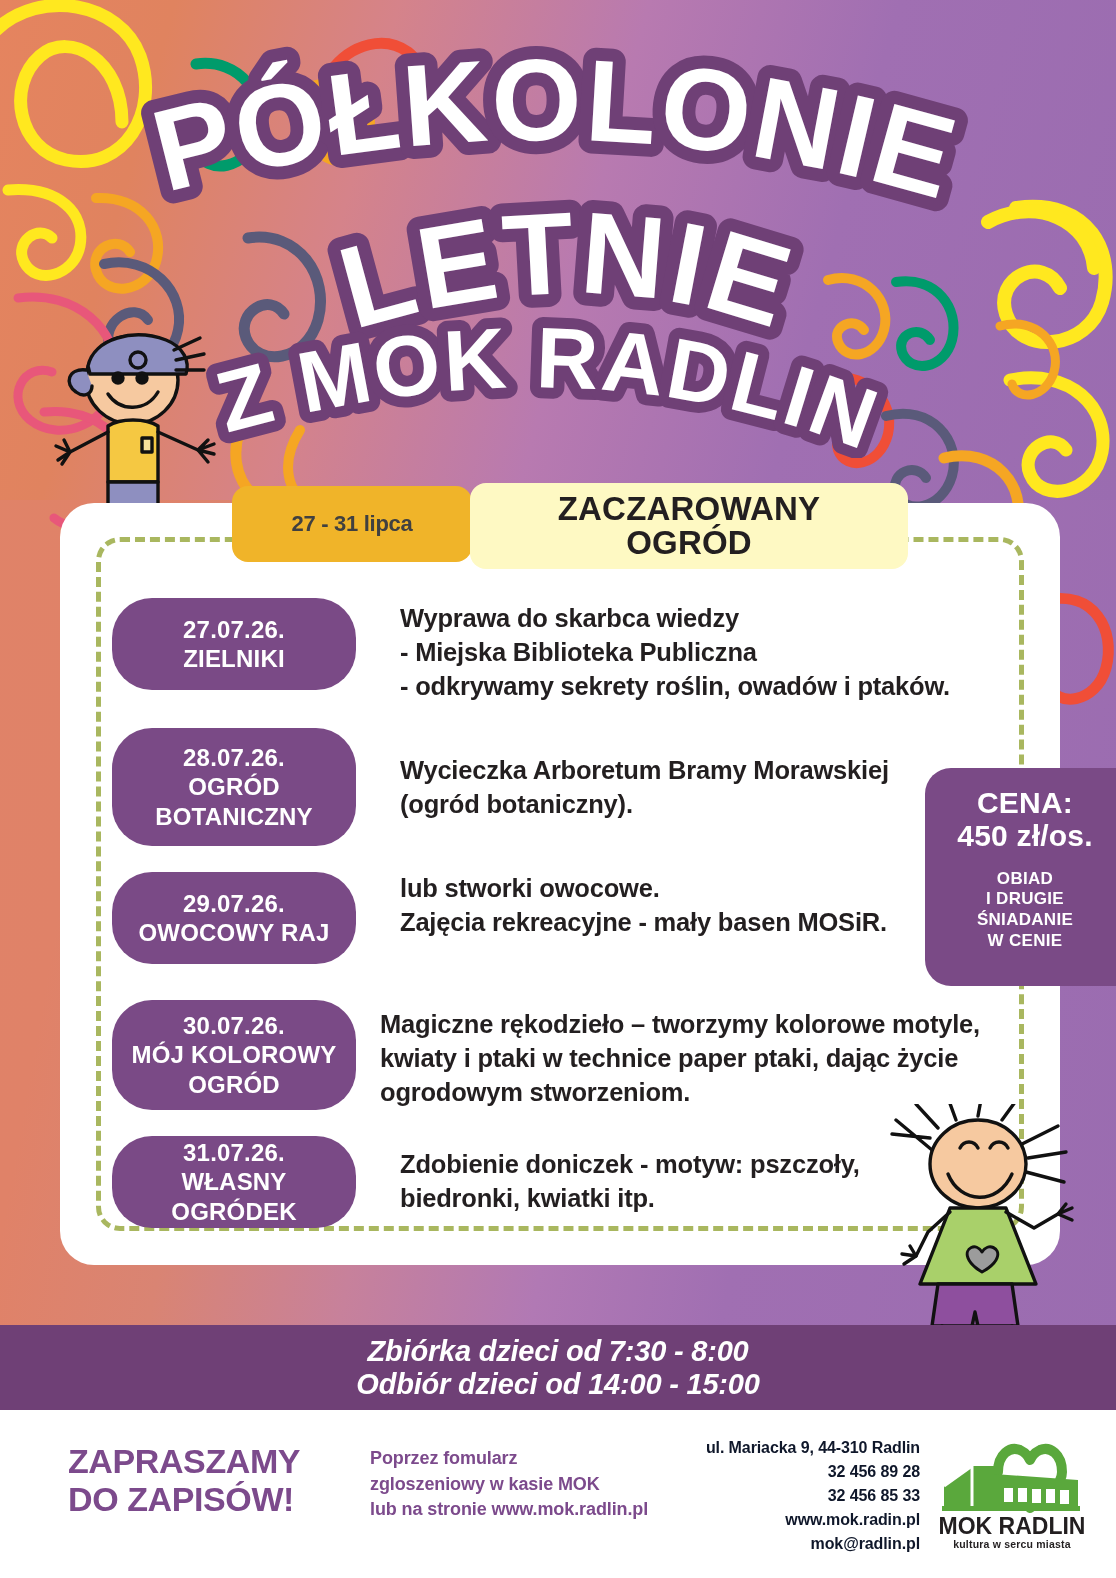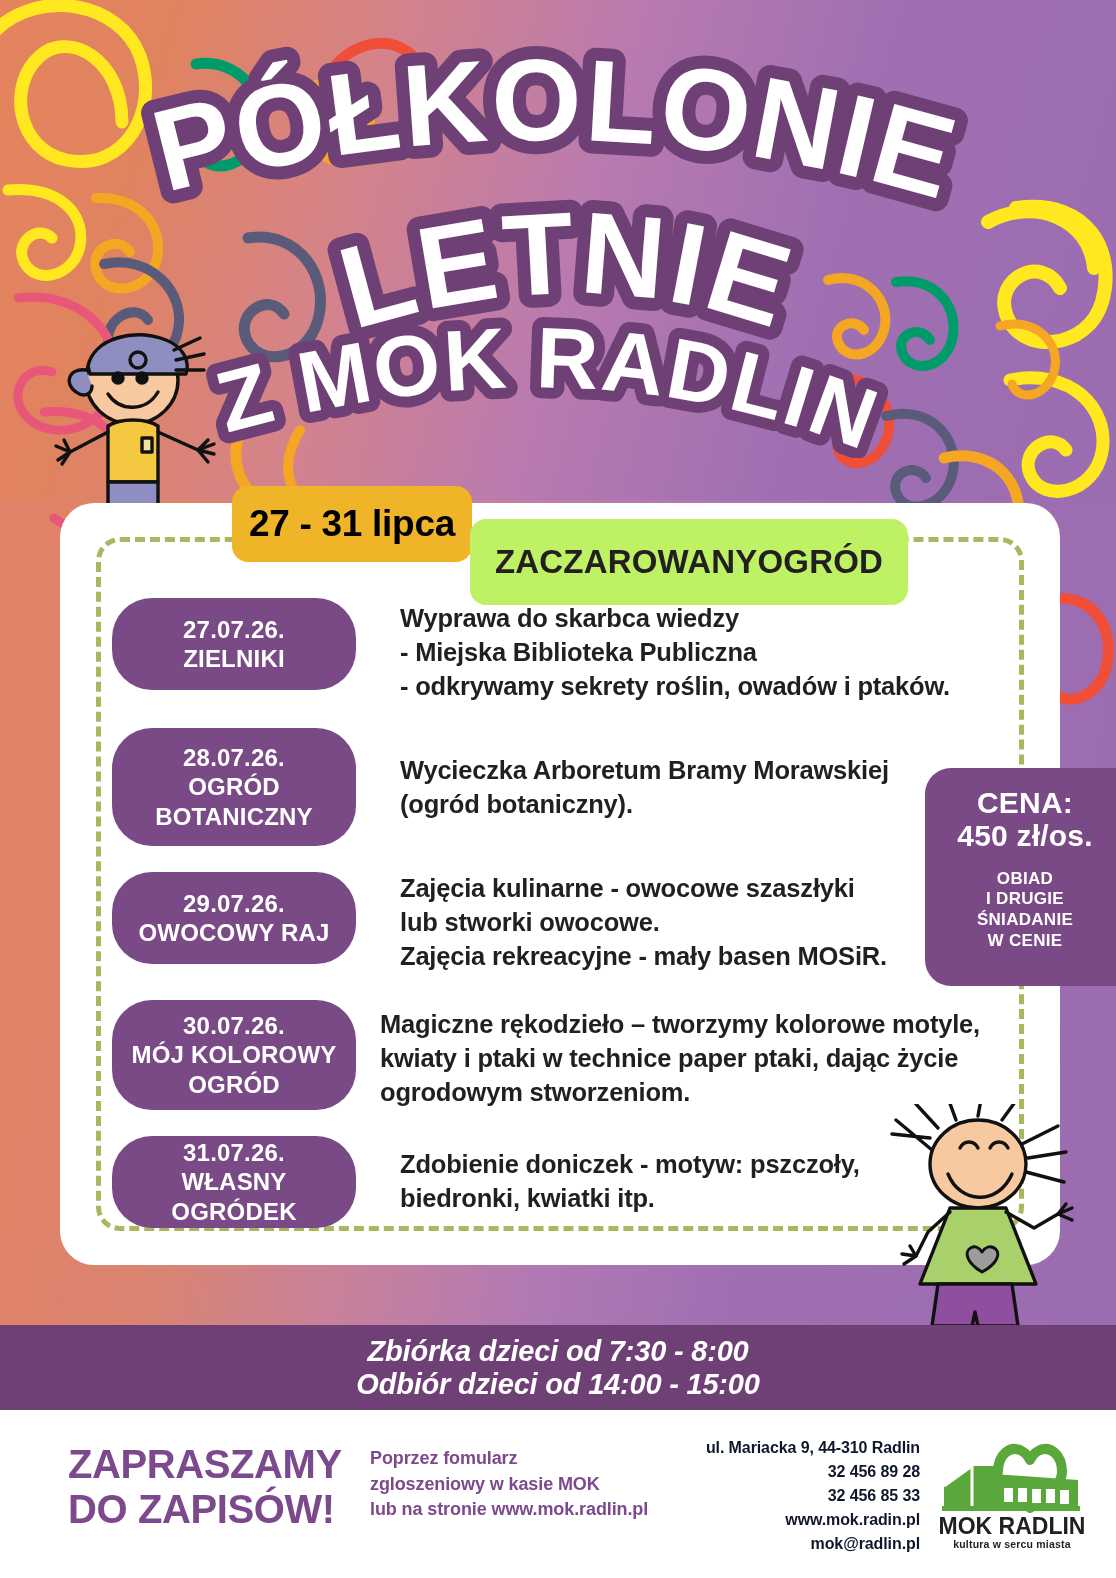--- a/index.html
+++ b/index.html
@@ -58,31 +58,30 @@
   }
 
   
   .hdr-date {
     position: absolute; left: 232px; top: 486px;
     width: 240px; height: 76px;
     background: #f0b429; border-radius: 16px;
     display: flex; align-items: center; justify-content: center;
   }
   .hdr-date span {
-    font-size: 37px; font-weight: 700; color: #000000;
+    font-size: 22px; font-weight: 700; color: #404040;
     letter-spacing: -0.3px;
   }
   .hdr-theme {
     position: absolute; left: 470px; top: 483px;
     width: 438px; height: 86px;
-    background: #bef264; border-radius: 16px;
-    display: flex; flex-direction: row;
+    background: #fef9c3; border-radius: 16px;
+    display: flex; flex-direction: column;
     align-items: center; justify-content: center;
     line-height: 1.02;
-    margin-top: 36px;
   }
   .hdr-theme span {
     font-size: 33px; font-weight: 700; color: #231f20;
     letter-spacing: 0.2px;
   }
 
   
   .schedule { position: absolute; left: 0; top: 0; width: 1116px; height: 1410px; }
   .row { position: absolute; display: flex; align-items: flex-start; }
   .pill {
@@ -126,21 +125,21 @@
   }
   .band span { color: #fff; font-size: 29px; font-weight: 700; letter-spacing: -0.2px; font-style: italic; }
 
   
   .footer {
     position: absolute; left: 0; top: 1410px;
     width: 1116px; height: 168px; background: #ffffff;
   }
   .f-invite {
     position: absolute; left: 68px; top: 32px;
-    color: #7c4a8c; font-size: 40px; font-weight: 700;
+    color: #7c4a8c; font-size: 34px; font-weight: 700;
     line-height: 1.13; letter-spacing: -0.4px;
   }
   .f-how {
     position: absolute; left: 370px; top: 36px;
     color: #7c4a8c; font-size: 18px; font-weight: 700;
     line-height: 1.42; letter-spacing: -0.1px;
   }
   .f-contact {
     position: absolute; left: 620px; top: 26px;
     width: 300px; text-align: right;
@@ -287,21 +286,20 @@
         <div>(ogród botaniczny).</div>
       </div>
     </div>
 
     <div class="row" style="left:112px; top:872px;">
       <div class="pill" style="width:244px; height:92px;">
         <span class="d">29.07.26.</span>
         <span class="t">OWOCOWY RAJ</span>
       </div>
       <div class="desc" style="margin-left:44px; margin-top:0px;">
-        <div>Zajęcia kulinarne - owocowe szaszłyki</div>
         <div>lub stworki owocowe.</div>
         <div>Zajęcia rekreacyjne - mały basen MOSiR.</div>
       </div>
     </div>
 
     <div class="row" style="left:112px; top:1000px;">
       <div class="pill" style="width:244px; height:110px;">
         <span class="d">30.07.26.</span>
         <span class="t">MÓJ  KOLOROWY</span>
         <span class="t">OGRÓD</span>

